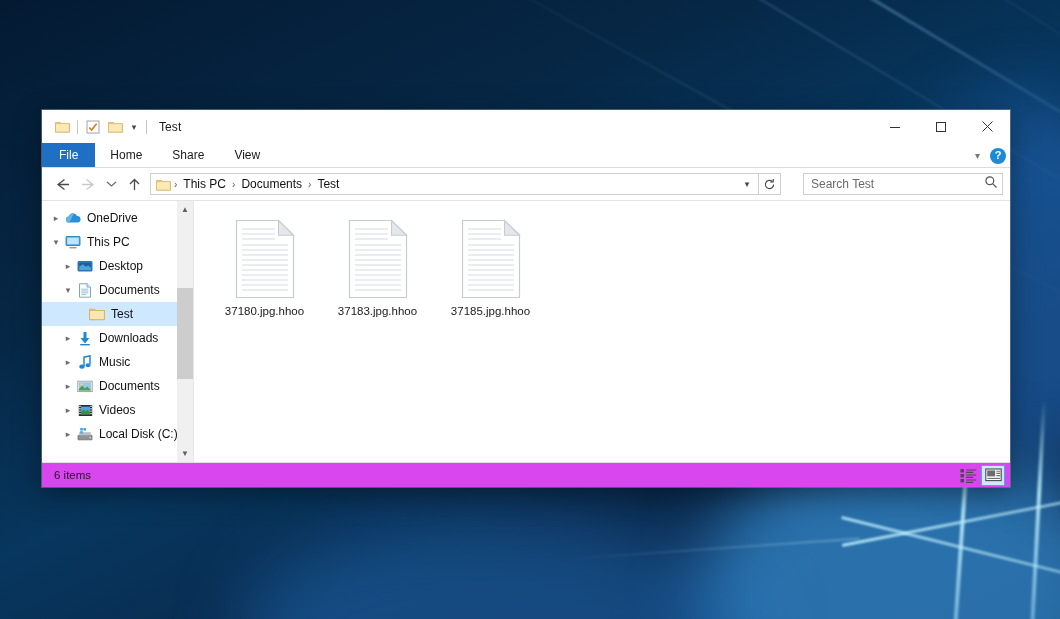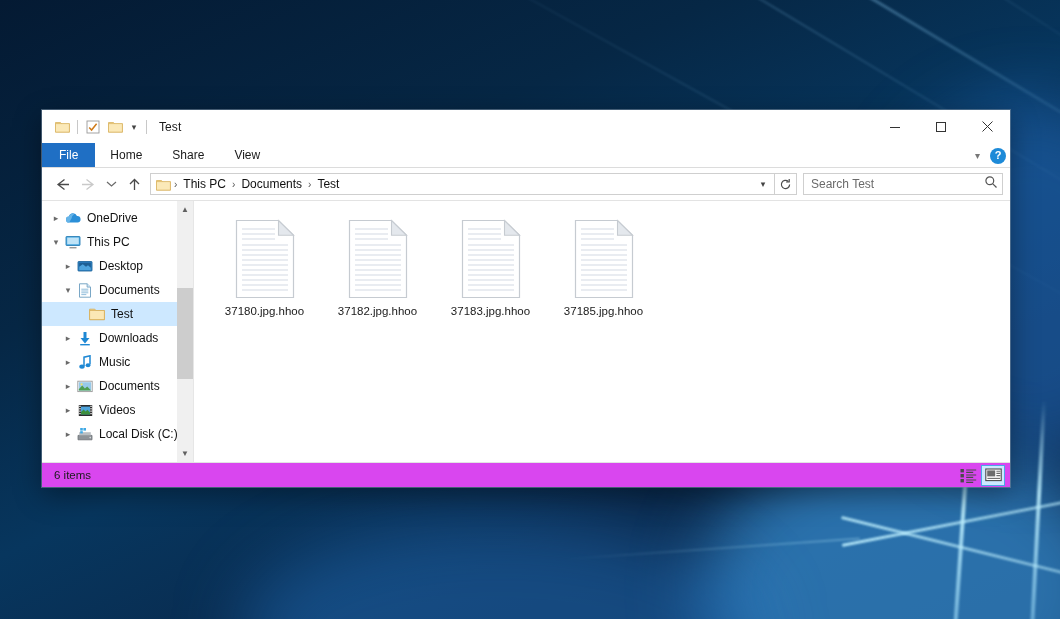--- a/index.html
+++ b/index.html
@@ -153,21 +153,21 @@
   .refresh-btn {
     width: 22px; height: 22px;
     border: 1px solid #cfcfcf; border-left: none;
     display: flex; align-items: center; justify-content: center;
     background: #fff;
   }
   .searchbox {
     width: 200px; height: 22px; flex: none;
     border: 1px solid #cfcfcf;
     background: #fff;
-    margin-left: 6px;
+    margin-left: 22px;
     display: flex; align-items: center;
     padding: 0 4px 0 7px;
   }
   .search-ph {
     flex: 1; font-size: 12px; color: #6a6a6a;
     white-space: nowrap; overflow: hidden;
   }
 
   
   .wbody { flex: 1 1 auto; display: flex; min-height: 0; border-top: 1px solid #e3e3e3; }
@@ -573,33 +573,20 @@
             <g stroke="#d3d9e4" stroke-width="1.15">
               <path d="M8 10h33M8 15h33M8 20h33"></path>
               <path d="M8 26h46M8 31h46M8 36h46M8 41h46M8 46h46M8 51h46M8 56h46M8 61h46M8 66h46M8 71h46"></path>
             </g>
           </svg>
         </div>
         <div class="fname">37180.jpg.hhoo</div>
       </div>
 
 
-      <div class="fileitem">
-        <div class="doc-icon">
-          <svg width="62" height="80" viewBox="0 0 62 80">
-            <path d="M2.5 1.5h42l15 14.8v62.2h-57z" fill="#ffffff" stroke="#c6cbd1" stroke-width="1.2"></path>
-            <path d="M44.5 1.5v14.8h15z" fill="#e4e8ed" stroke="#c6cbd1" stroke-width="1.1"></path>
-            <g stroke="#d3d9e4" stroke-width="1.15">
-              <path d="M8 10h33M8 15h33M8 20h33"></path>
-              <path d="M8 26h46M8 31h46M8 36h46M8 41h46M8 46h46M8 51h46M8 56h46M8 61h46M8 66h46M8 71h46"></path>
-            </g>
-          </svg>
-        </div>
-        <div class="fname">37182.jpg.hhoo</div>
-      </div>
 
       <div class="fileitem">
         <div class="doc-icon">
           <svg width="62" height="80" viewBox="0 0 62 80">
             <path d="M2.5 1.5h42l15 14.8v62.2h-57z" fill="#ffffff" stroke="#c6cbd1" stroke-width="1.2"></path>
             <path d="M44.5 1.5v14.8h15z" fill="#e4e8ed" stroke="#c6cbd1" stroke-width="1.1"></path>
             <g stroke="#d3d9e4" stroke-width="1.15">
               <path d="M8 10h33M8 15h33M8 20h33"></path>
               <path d="M8 26h46M8 31h46M8 36h46M8 41h46M8 46h46M8 51h46M8 56h46M8 61h46M8 66h46M8 71h46"></path>
             </g>

